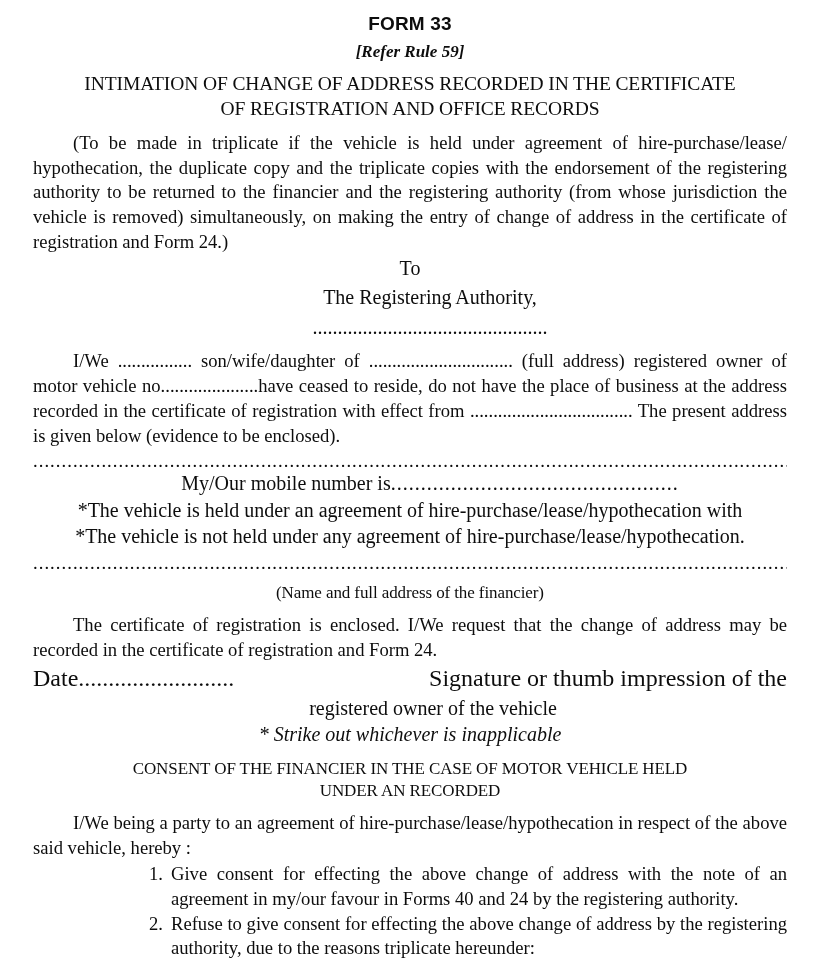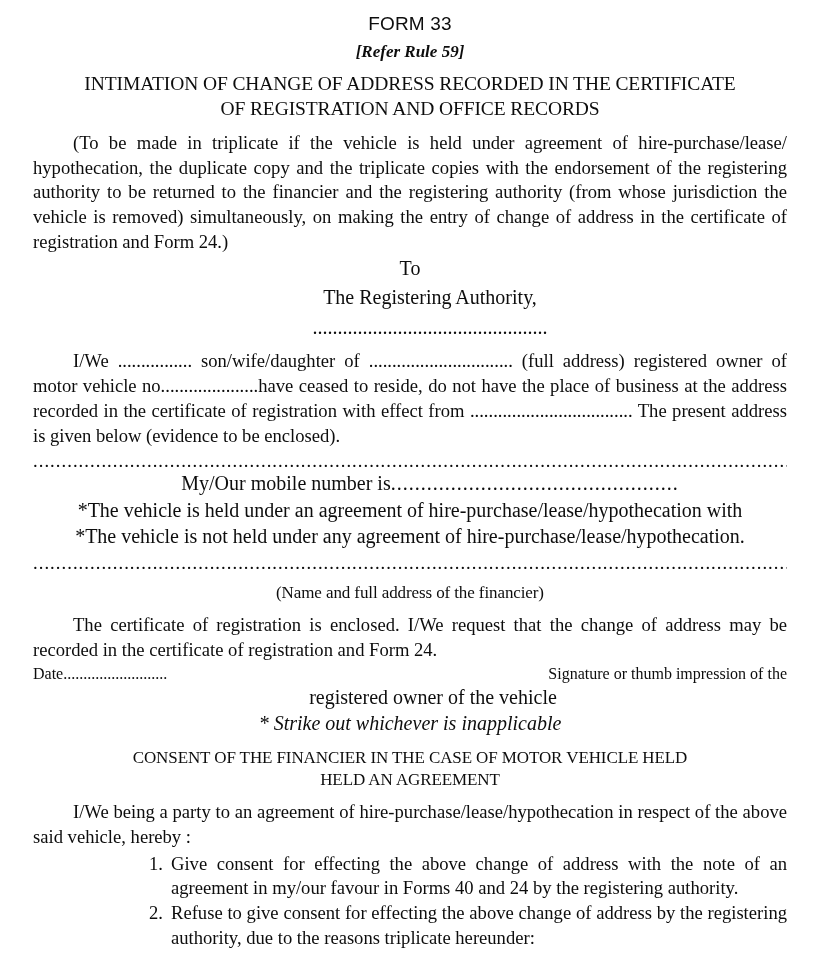--- a/index.html
+++ b/index.html
@@ -21,21 +21,21 @@
     height: 964px;
     box-sizing: border-box;
     padding: 0 33px;
     overflow: hidden;
   }
 
   
   .form-title {
     text-align: center;
     font-family: "Liberation Sans", "DejaVu Sans", sans-serif;
-    font-weight: normal;
+    font-weight: bold;
     font-size: 19px;
     letter-spacing: .2px;
     margin: 14px 0 0 0;
     line-height: 1.1;
   }
   .refer-rule {
     text-align: center;
     font-style: italic;
     font-size: 17px;
     margin: 8px 0 0 0;
@@ -91,21 +91,21 @@
   }
   .dots-inline {
     letter-spacing: 1.0px;
   }
 
   
   .sig-row {
     display: flex;
     justify-content: space-between;
     align-items: baseline;
-    font-size: 16px;
+    font-size: 24px;
     line-height: 1.33;
   }
   .sig-row .left { white-space: nowrap; }
   .sig-row .right { white-space: nowrap; text-align: right; }
 
   
   ol.consent-list {
     margin: 2px 0 0 0;
     padding: 0 0 0 106px;
     list-style: none;
@@ -191,21 +191,21 @@
     <span class="left">Date..........................</span>
     <span class="right">Signature or thumb impression of the</span>
   </div>
 
   <p class="flow indent-2">registered owner of the vehicle</p>
 
   <p class="flow italic">* Strike out whichever is inapplicable</p>
 
   <div class="section-heading">
     <div>CONSENT OF THE FINANCIER IN THE CASE OF MOTOR VEHICLE HELD</div>
-    <div>HELD AN AGREEMENT</div>
+    <div>UNDER AN RECORDED</div>
   </div>
 
   <p class="body first">I/We being a party to an agreement of hire-purchase/lease/hypothecation in respect of the above said vehicle, hereby :</p>
 
   <ol class="consent-list">
     <li>
       <span class="num">1.</span>
       <span>Give consent for effecting the above change of address with the note of an agreement in my/our favour in Forms 40 and 24 by the registering authority.</span>
     </li>
     <li>

